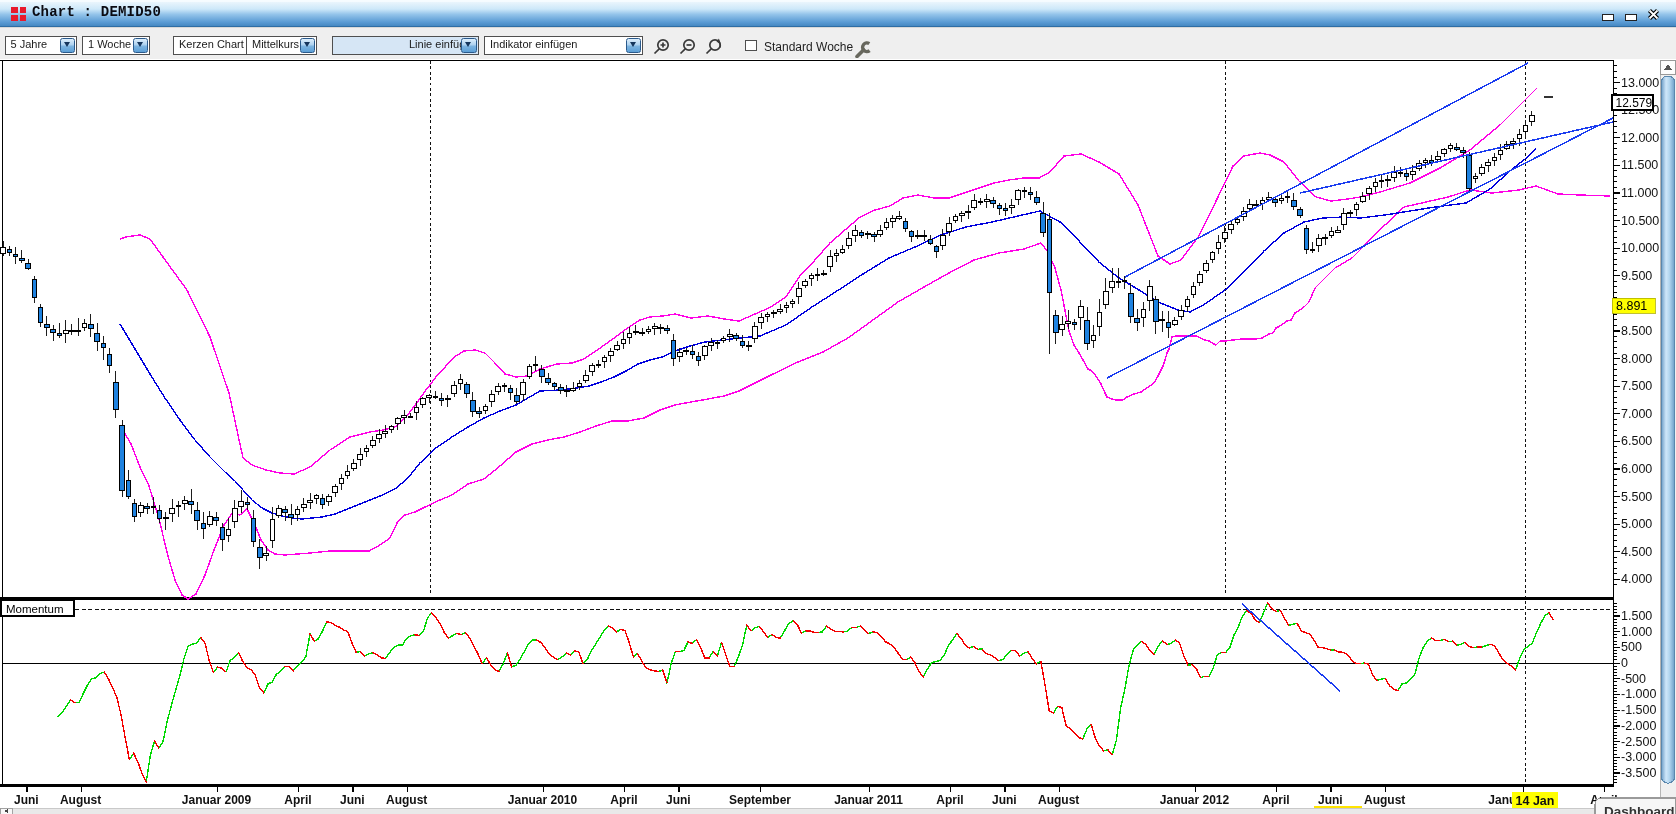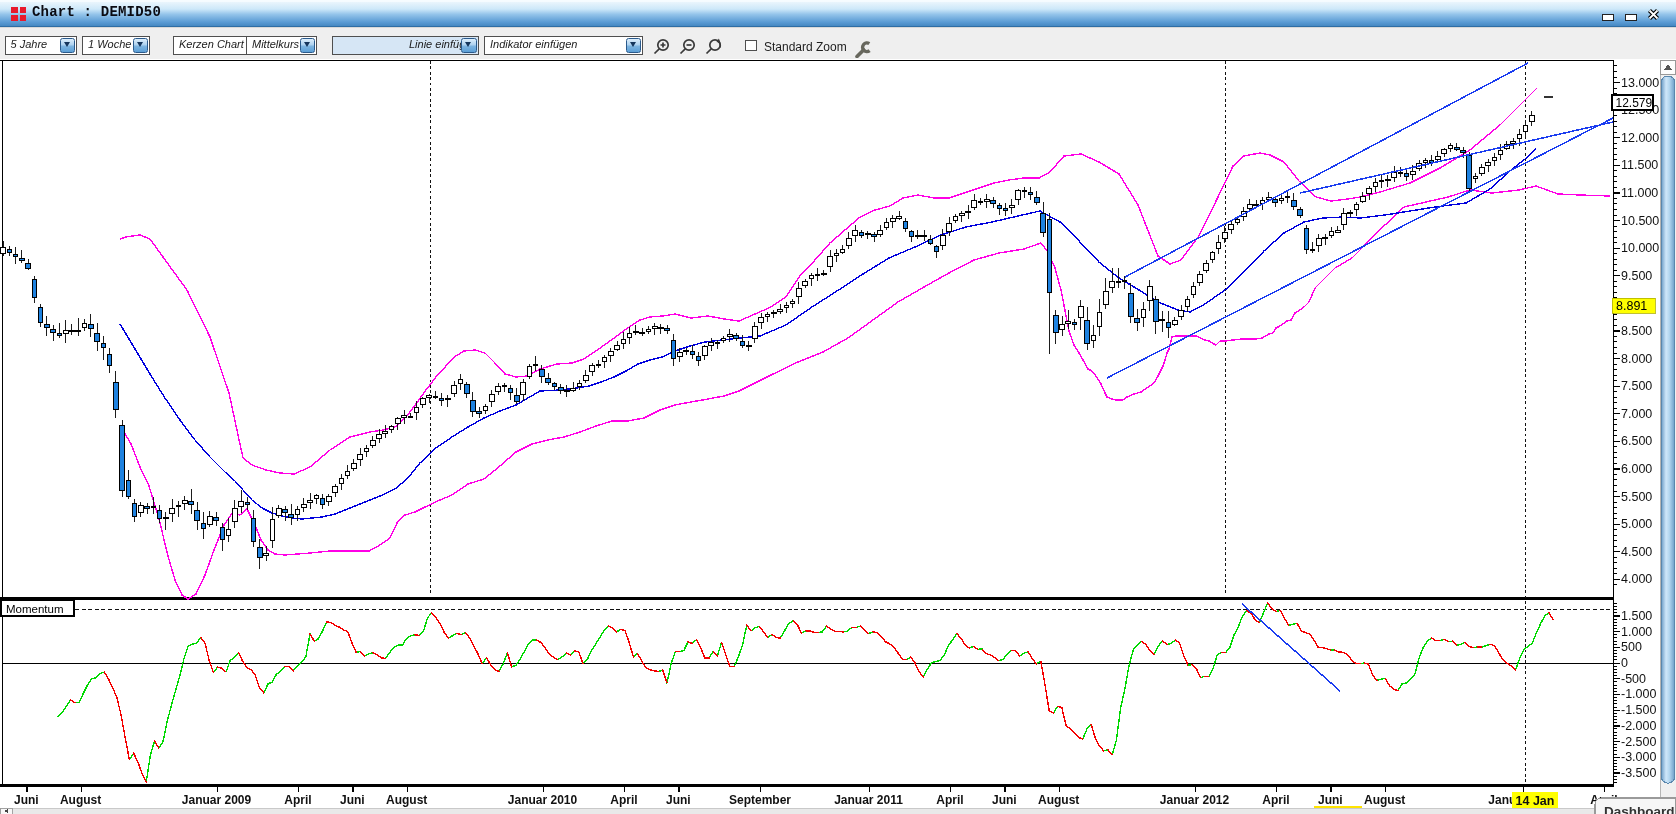--- a/index.html
+++ b/index.html
@@ -5,21 +5,21 @@
  background:linear-gradient(#f2f9fe 0%,#cde8f9 35%,#94c4ea 55%,#5a9bd4 85%,#4588c2 100%);
  border-bottom:1px solid #2e6da4;font-family:Liberation Mono, monospace;}
 .titlebar .hl{position:absolute;left:0;top:0;width:100%;height:2px;background:#f8fcff;opacity:.8}
 .logo{position:absolute;left:11px;top:7px;width:15px;height:14px}
 .logo div{position:absolute;width:6.5px;height:6px;background:#e8192c}
 .title{position:absolute;left:32px;top:4px;font-size:14px;font-weight:bold;color:#0b0b12;letter-spacing:.2px}
 .winbtn{position:absolute;top:13.5px;height:5px;width:10px;background:#fff;border:1.5px solid #222}
 .wx{position:absolute;left:1648px;top:9px;width:11px;height:11px}
 .toolbar{position:absolute;left:0;top:27px;width:1676px;height:32px;background:#efefef;border-top:1px solid #d8d8d8}
 .combo{position:absolute;top:8px;height:18.5px;box-sizing:border-box;background:#fff;border:1.4px solid #4f4f4f;font-size:11px;color:#1a1a1a;
- line-height:15px;padding-left:5px;font-style:italic;}
+ line-height:15px;padding-left:5px;}
 .combo .btn{position:absolute;right:1px;top:1px;width:13.5px;height:12.5px;border:1px solid #2a5a8c;border-radius:2.5px;
  background:linear-gradient(#ddeefb 0%,#aed2ef 45%,#7db4e0 55%,#5c9fd6 100%);}
 .combo .btn:after{content:"";position:absolute;left:3.2px;top:3.4px;border-left:3.6px solid transparent;border-right:3.6px solid transparent;border-top:5px solid #15365c;}
 .cblue{background:#d6e6f5;text-align:right;}
 .cklbl{position:absolute;top:12px;font-size:12px;color:#1d1d1d}
 .checkbox{position:absolute;left:745px;top:11.5px;width:9.5px;height:9.5px;background:#fff;border:1.6px solid #4f4f4f}
 </style></head><body>
 <div class="titlebar">
  <div class="hl"></div>
  <div class="logo">
@@ -53,21 +53,21 @@
         <path d="M34.5 9 L39.5 9"></path>
    <circle cx="63" cy="9" r="5.2"></circle>
         <path d="M59.2 12.8 L54.5 17.5"></path>
    <path d="M66.2 5.6 a5 5 0 0 1 1.6 6.2" stroke-width="1.4"></path>
         <path d="M66.9 2.4 L64.4 6.1 L68.5 6.8 Z" fill="#3a3a3a" stroke="none"></path>
   </g>
   <path d="M217.3 7.7 A4.3 4.3 0 1 0 217.6 14.6" stroke="#68685e" stroke-width="3.4" fill="none"></path>
   <path d="M211.5 14 L205 20.5" stroke="#68685e" stroke-width="3.6" stroke-linecap="round"></path>
  </svg>
  <div class="checkbox"></div>
- <div class="cklbl" style="left:764px">Standard Zoom</div>
+ <div class="cklbl" style="left:764px">Standard Woche</div>
 </div>
 <svg width="1676" height="755" viewBox="0 0 1676 755" xmlns="http://www.w3.org/2000/svg" shape-rendering="crispEdges" style="position:absolute;left:0;top:59px">
 <rect x="0" y="0" width="1676" height="755" fill="#ffffff"></rect>
 <rect x="0" y="1" width="1614" height="1.2" fill="#000"></rect>
 <rect x="1.5" y="1" width="1.2" height="726" fill="#000"></rect>
 <rect x="0" y="538" width="1614" height="3" fill="#000"></rect>
 <rect x="0" y="725" width="1614" height="2.5" fill="#000"></rect>
 <rect x="1612.9" y="1" width="1.2" height="726" fill="#000"></rect>
 <path d="M430.5 2 L430.5 536" stroke="#111" stroke-width="1" fill="none" stroke-dasharray="2.8,2.6"></path>
 <path d="M1225.5 2 L1225.5 536" stroke="#111" stroke-width="1" fill="none" stroke-dasharray="2.8,2.6"></path>

